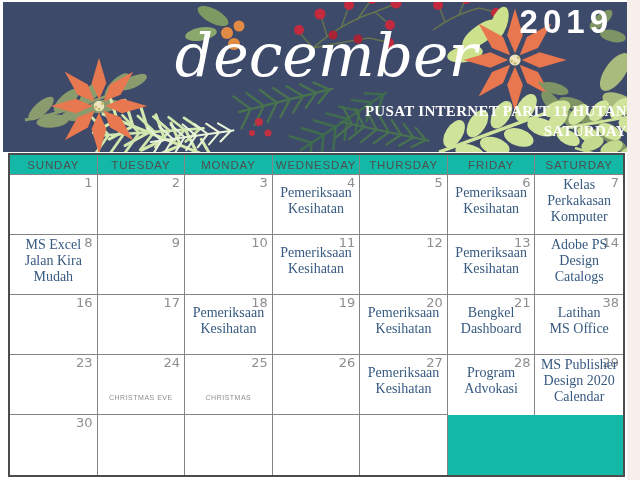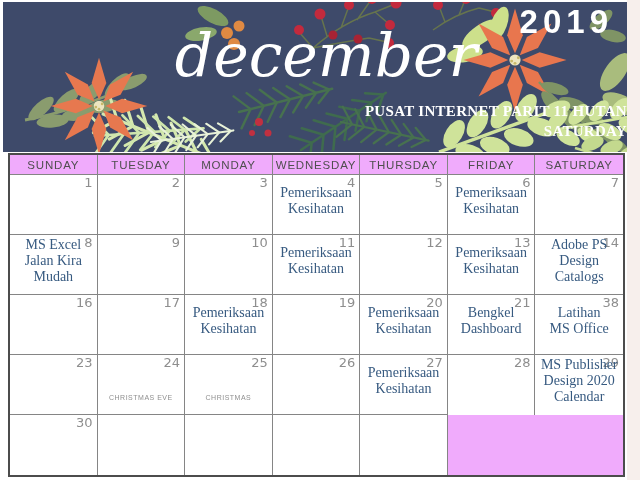--- a/index.html
+++ b/index.html
@@ -8,21 +8,21 @@
   .right-strip { position:absolute; top:0; right:0; width:13px; height:480px; background:#f7efec; }
 
   
   .banner { position:absolute; left:3px; top:2px; width:624px; height:150px; background:#3e4a6a; overflow:hidden; }
   .banner-art { position:absolute; left:0; top:0; width:624px; height:150px; z-index:1; }
   .year { position:absolute; top:1px; right:14px; z-index:3; color:#ffffff; font-size:33px; font-weight:bold; letter-spacing:5px; font-family:Liberation Sans, sans-serif; }
   .month { position:absolute; top:20px; left:11px; width:100%; z-index:2; text-align:center; color:#ffffff; font-family:"DejaVu Serif",serif; font-style:italic; font-size:60px; line-height:1.1; }
   .subtitle { position:absolute; top:100px; left:0; width:100%; z-index:2; text-align:right; color:#ffffff; font-family:"Liberation Serif",serif; font-weight:bold; font-size:15px; line-height:1.3; letter-spacing:0.3px; }
 
   
-  .grid { position:absolute; left:8px; top:153px; width:617px; height:324px; background:#f0abfc;
+  .grid { position:absolute; left:8px; top:153px; width:617px; height:324px; background:#14b8a6;
           display:grid; grid-template-columns:repeat(7,1fr); grid-template-rows:20px repeat(5,1fr);
           border:2px solid #4c4c4c; }
   .day-header { border-right:1px solid #858585; border-bottom:1px solid #858585;
           display:flex; align-items:center; justify-content:center;
           font-size:11.5px; color:#4f4f4f; letter-spacing:0.8px; }
   .cell { position:relative; border-right:1px solid #858585; border-bottom:1px solid #858585; background:#ffffff; }
   .grid > *:nth-child(7n) { border-right:none; }
   .grid > *:nth-last-child(-n+7) { border-bottom:none; }
   .date-num { position:absolute; top:0px; right:4px; font-size:13px; color:#8e8e8e; font-family:"DejaVu Sans",sans-serif; }
   .event { position:absolute; top:1px; left:1px; right:1px; height:50px;
@@ -192,20 +192,23 @@
       <div class="cell">
         <div class="date-num">5</div>
       </div>
       <div class="cell">
         <div class="date-num">6</div>
         <div class="event">Pemeriksaan
 Kesihatan</div>
       </div>
       <div class="cell">
         <div class="date-num">7</div>
+        <div class="event">Kelas
+Perkakasan
+Komputer</div>
       </div>
       <div class="cell">
         <div class="date-num">8</div>
         <div class="event">MS Excel
 Jalan Kira
 Mudah</div>
       </div>
       <div class="cell">
         <div class="date-num">9</div>
       </div>
@@ -274,20 +277,22 @@
       <div class="cell">
         <div class="date-num">26</div>
       </div>
       <div class="cell">
         <div class="date-num">27</div>
         <div class="event">Pemeriksaan
 Kesihatan</div>
       </div>
       <div class="cell">
         <div class="date-num">28</div>
+        <div class="event">Program
+Advokasi</div>
       </div>
       <div class="cell">
         <div class="date-num">29</div>
         <div class="event">MS Publisher
 Design 2020
 Calendar</div>
       </div>
       <div class="cell">
         <div class="date-num">30</div>
       </div>

